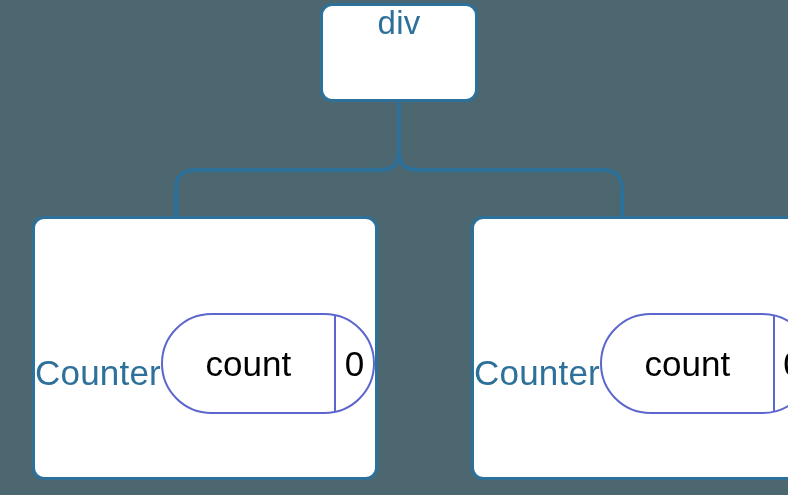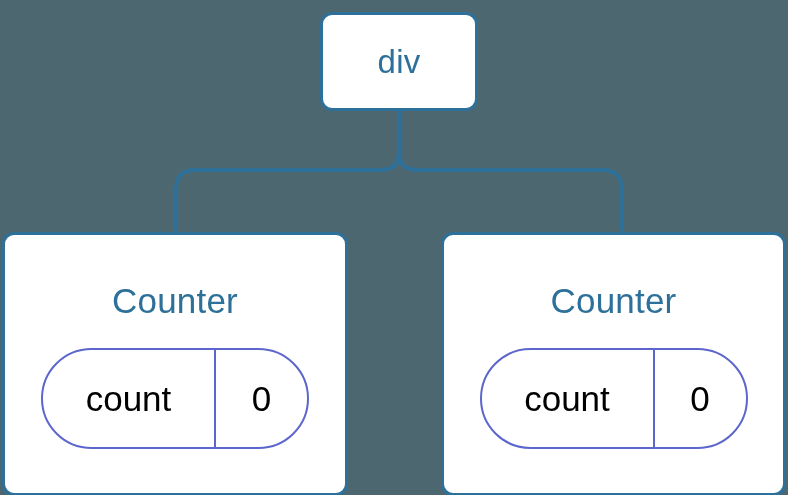--- a/index.html
+++ b/index.html
@@ -34,42 +34,41 @@
   .node {
     position: absolute;
     box-sizing: border-box;
     background: #ffffff;
     border: 3px solid #2d7099;
     border-radius: 12px;
   }
 
   .node-root {
     left: 320px;
-    top: 12px;
+    top: 3px;
     width: 158px;
     height: 99px;
     display: flex;
-    align-items: center;
     justify-content: center;
   }
   .node-root .node-title {
     font-size: 33px;
     color: #2d7099;
     letter-spacing: 0.2px;
     line-height: 1;
   }
 
   .node-child {
-    top: 232px;
+    top: 216px;
     height: 264px;
     border-bottom-left-radius: 12px;
     border-bottom-right-radius: 12px;
     display: flex;
-    flex-direction: column;
     align-items: center;
+    margin-left: 30px;
   }
   .node-child.left  { left: 2px;   width: 346px; }
   .node-child.right { left: 441px; width: 345px; }
 
   .node-child .node-title {
     font-size: 35px;
     color: #2d7099;
     margin-top: 48px;
     line-height: 1;
     letter-spacing: 0.2px;

